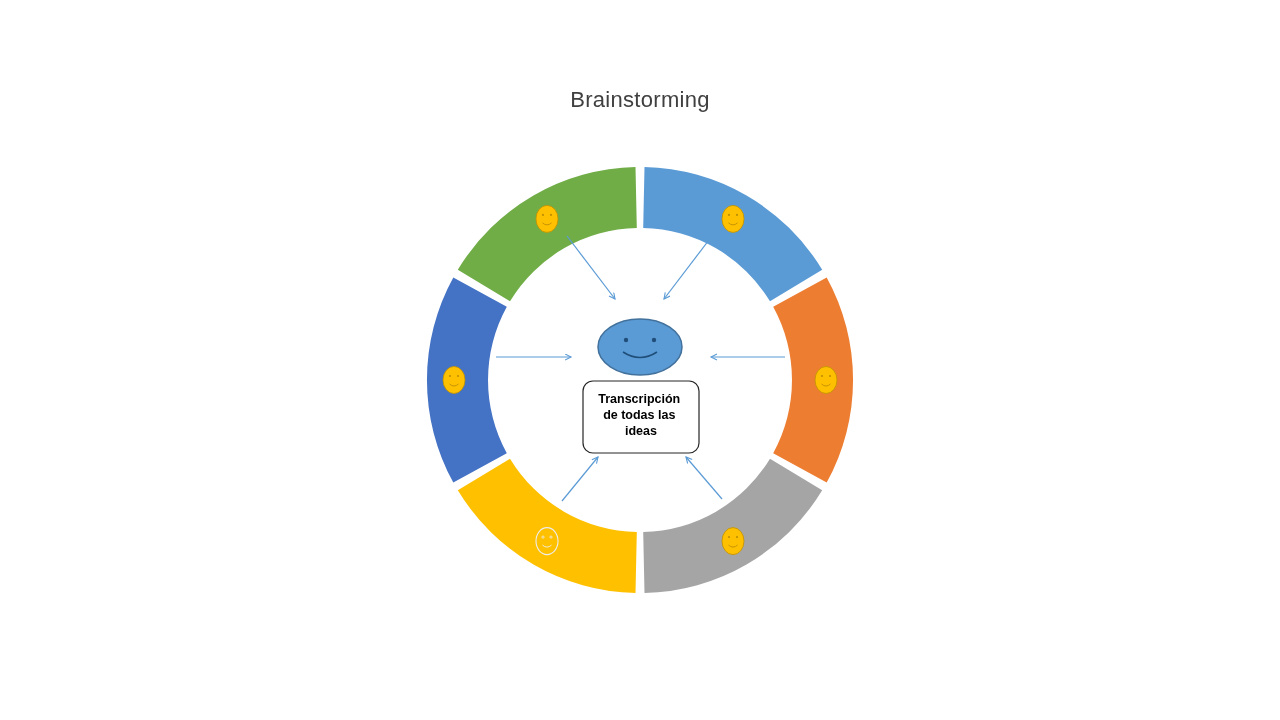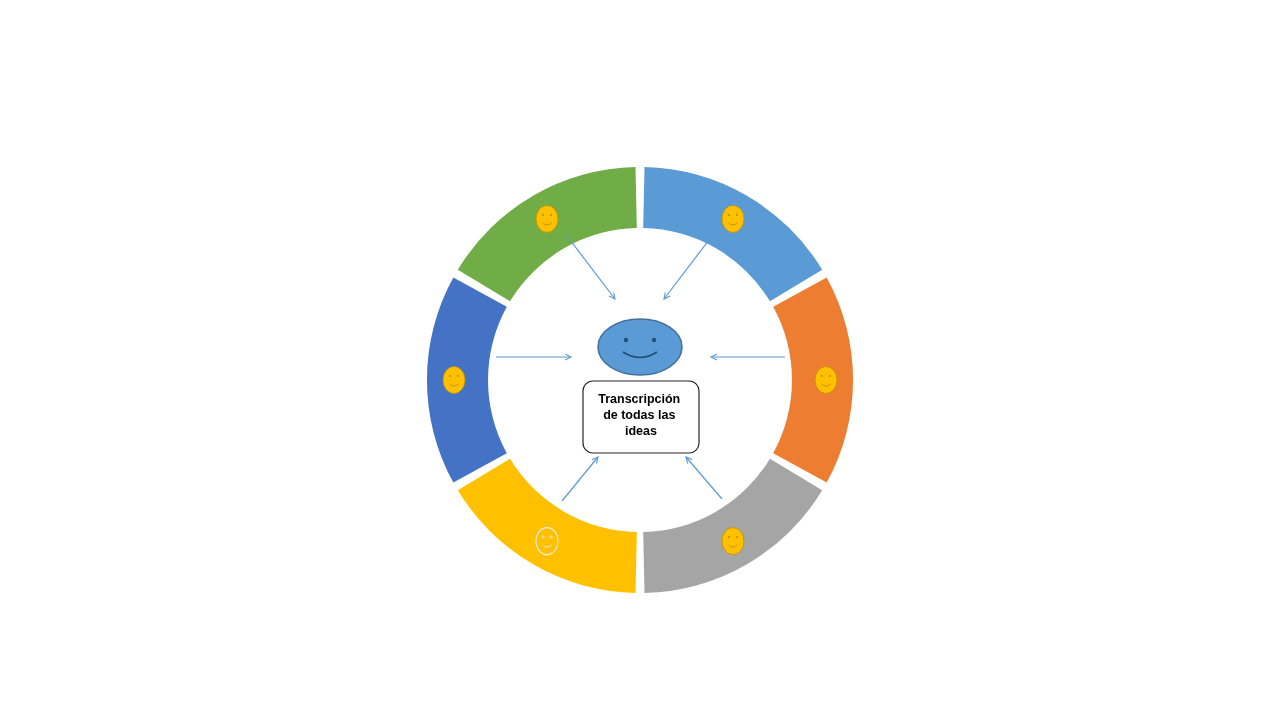--- a/index.html
+++ b/index.html
@@ -33,20 +33,21 @@
   }
   text.box-label {
     font-family: "Liberation Sans", sans-serif;
   }
 </style>
 </head>
 <body>
 
 <div class="slide">
 
+  <div class="slide-title">Brainstorming</div>
 
   <svg class="diagram" id="diagram-svg" width="1280" height="720" viewBox="0 0 1280 720">
     <defs>
       <marker id="arrowhead" markerWidth="9" markerHeight="9" refX="6.5" refY="3.5" orient="auto" markerUnits="userSpaceOnUse">
         <path id="arrowhead-path" d="M0.5 0.5 L6.5 3.5 L0.5 6.5" fill="none" stroke="#5B9BD5" stroke-width="1.1"></path>
       </marker>
     </defs>
 
     <g id="ring-group">
         <path d="M644.5 167.0 A213 213 0 0 1 822.2 269.7 L770.0 301.3 A152 152 0 0 0 643.2 228.0 Z" fill="#5B9BD5"></path>

